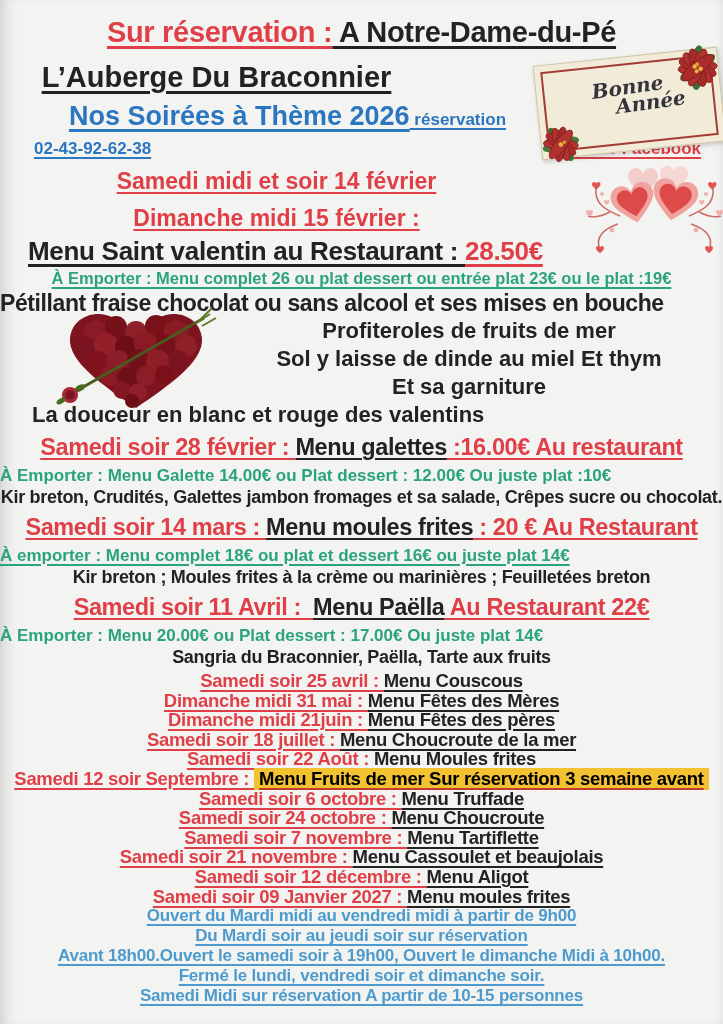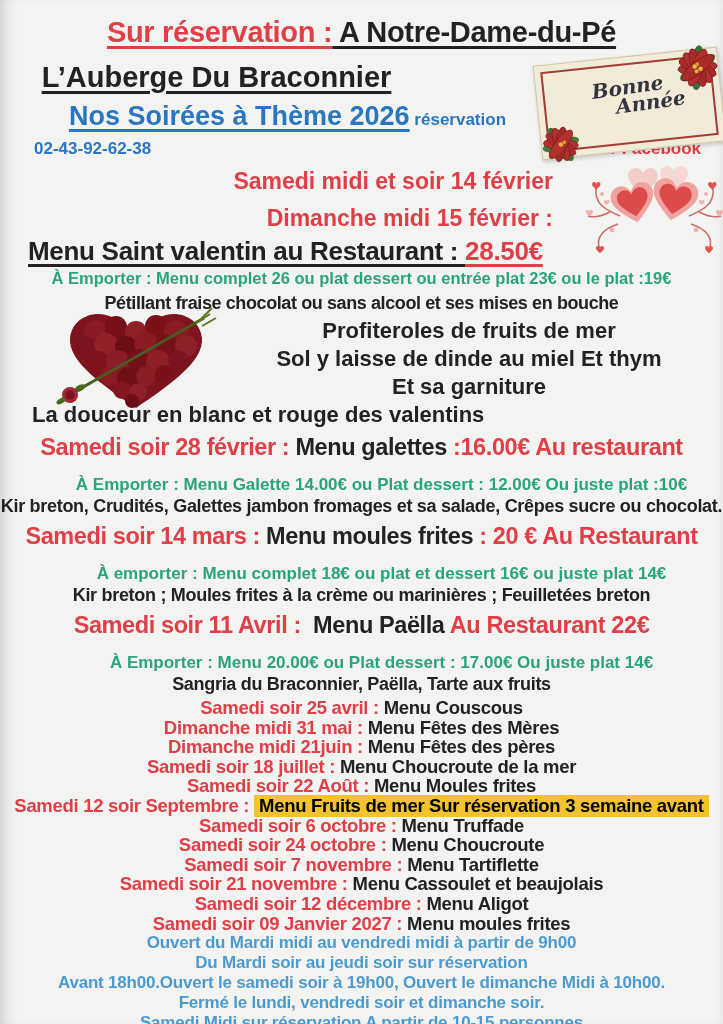--- a/index.html
+++ b/index.html
@@ -6,41 +6,41 @@
     --red:#e03f48; --blk:#242122; --grn:#2aa37e;
     --blu:#2a76c0; --blul:#4d9bce; --hl:#f2c230;
   }
   html,body{margin:0;padding:0;background:#e9ebe7;}
   .page{
     position:relative; width:723px; height:1024px; margin:0 auto;
     background:#f3f4f1; overflow:hidden;
     font-family:"Liberation Sans", sans-serif; font-weight:bold;
     box-shadow: inset 14px 0 20px -16px rgba(0,0,0,.28), inset -8px 0 14px -12px rgba(0,0,0,.15);
   }
-  .u{text-underline-offset:3px; text-decoration-thickness:2px;}
+  .u{text-decoration:underline; text-underline-offset:3px; text-decoration-thickness:2px;}
   .u3{text-decoration:underline; text-underline-offset:4px; text-decoration-thickness:3px;}
   .red{color:var(--red);} .blk{color:var(--blk);} .grn{color:var(--grn);}
   .blu{color:var(--blu);}
   .pre{white-space:pre;}
 
   .l1{padding-top:16px; text-align:center; font-size:29px; letter-spacing:-0.3px;}
   .l2{margin-top:12px; width:433px; text-align:center; font-size:29px;}
   .l3{margin-top:7px; width:575px; text-align:center; font-size:27px;}
   .l3 .small{font-size:17px;}
   .l4{margin-top:7px; display:flex; justify-content:space-between; padding:0 22px 0 34px; font-size:17px; align-items:baseline;}
 
-  .vdate{margin-top:8px; text-align:right; font-size:23px; line-height:29px; padding-right:170px;}
+  .vdate{margin-top:8px; text-align:center; font-size:23px; line-height:29px; padding-right:170px;}
   .vmenu{margin-top:3px; padding-left:28px; font-size:26px; line-height:31px; letter-spacing:-0.3px;}
   .vtake{margin-top:1px; text-align:center; font-size:16.5px; line-height:21px;}
-  .vintro{text-align:center; font-size:18px; line-height:28px; letter-spacing:-0.4px;}
+  .vintro{text-align:left; font-size:23px; line-height:28px; letter-spacing:-0.4px;}
   .courses{margin-left:215px; text-align:center; font-size:22px; line-height:28px;}
   .vdessert{padding-left:32px; font-size:22px; line-height:27px;}
 
   .sec-head{margin-top:5px; text-align:center; font-size:23.5px; line-height:29px; letter-spacing:-0.4px;}
-  .sec-take{margin-top:12px; text-align:center; font-size:17px; line-height:21px;padding-left:40px;}
+  .sec-take{margin-top:3px; font-size:17px; line-height:21px;}
   .sec-desc{text-align:center; font-size:18px; line-height:22px; letter-spacing:-0.3px;}
 
   .events{margin-top:3px;}
   .event-line{text-align:center; font-size:18.5px; line-height:19.6px; letter-spacing:-0.3px;}
   .event-line .menu-part{color:var(--blk);}
   .event-line.highlighted .menu-part{
     color:#000000; background:var(--hl); padding:0 5px 1px 5px;
     text-decoration-color:#c03a30;
   }
   .hours .hour-line{text-align:center; font-size:17px; line-height:20px; color:var(--blul); letter-spacing:-0.2px;}

